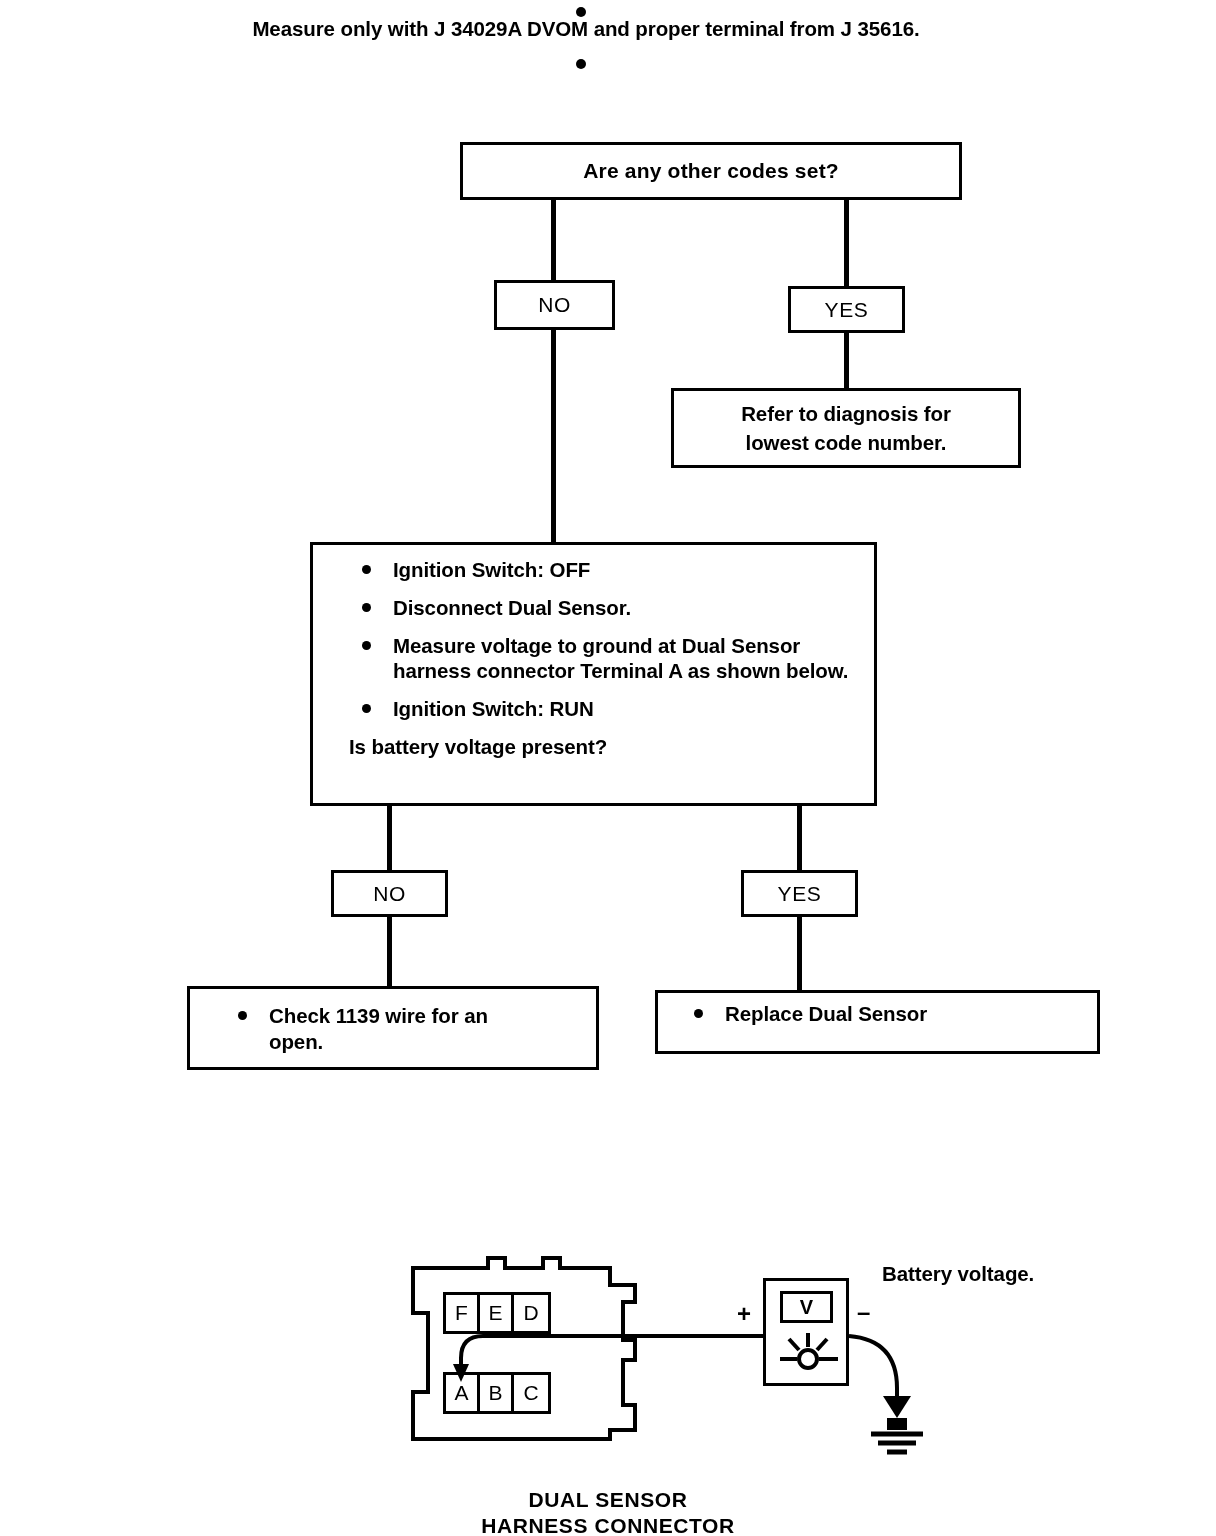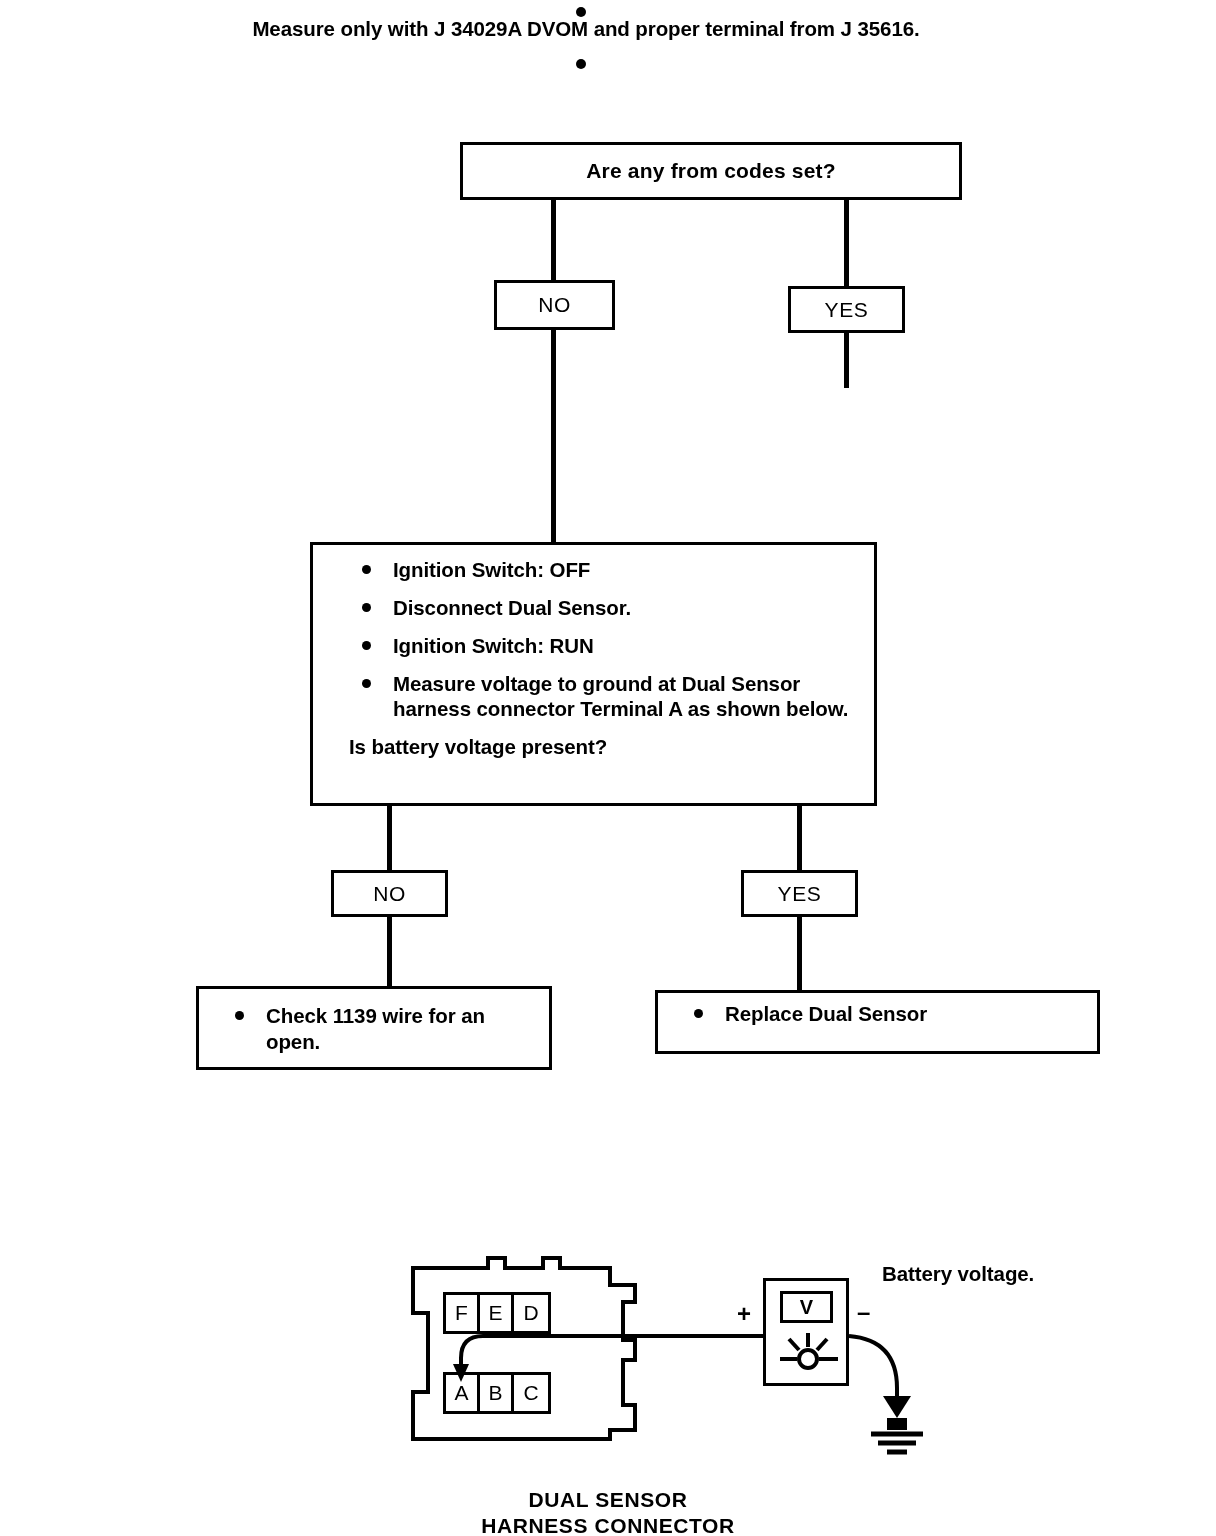--- a/index.html
+++ b/index.html
@@ -238,78 +238,84 @@
     <span class="note-text">Measure only with J 34029A DVOM and proper terminal from J 35616.</span>
   </div>
   <div class="note-row">
     <span class="note-bullet"></span>
   </div>
 </div>
 
 <div class="fc">
 
   <div class="box box-center" style="left:460px; top:142px; width:502px; height:58px;">
-    <span class="box-label">Are any from codes set?</span>
+    <span class="box-label">Are any other codes set?</span>
   </div>
 
   <div class="connector" style="left:551px; top:200px; width:5px; height:80px;"></div>
 
   <div class="connector" style="left:844px; top:200px; width:5px; height:86px;"></div>
 
   <div class="box box-center" style="left:494px; top:280px; width:121px; height:50px;">
     <span class="yn-label">NO</span>
   </div>
 
   <div class="box box-center" style="left:788px; top:286px; width:117px; height:47px;">
     <span class="yn-label">YES</span>
   </div>
 
   <div class="connector" style="left:551px; top:330px; width:5px; height:214px;"></div>
 
   <div class="connector" style="left:844px; top:333px; width:5px; height:55px;"></div>
 
+  <div class="box" style="left:671px; top:388px; width:350px; height:80px; display:flex; align-items:center;">
+    <div class="refer-text">
+      <div>Refer to diagnosis for</div>
+      <div>lowest code number.</div>
+    </div>
+  </div>
 
   <div class="box" style="left:310px; top:542px; width:567px; height:264px;">
     <div class="instr-list">
       <div class="instr-row">
         <span class="instr-bullet"></span>
         <span class="instr-text">Ignition Switch: OFF</span>
       </div>
       <div class="instr-row">
         <span class="instr-bullet"></span>
         <span class="instr-text">Disconnect Dual Sensor.</span>
       </div>
       <div class="instr-row">
         <span class="instr-bullet"></span>
-        <span class="instr-text">Ignition Switch: RUN</span>
+        <span class="instr-text" style="max-width:468px;">Measure voltage to ground at Dual Sensor harness connector Terminal A as shown below.</span>
       </div>
       <div class="instr-row">
         <span class="instr-bullet"></span>
-        <span class="instr-text" style="max-width:468px;">Measure voltage to ground at Dual Sensor harness connector Terminal A as shown below.</span>
+        <span class="instr-text">Ignition Switch: RUN</span>
       </div>
       <div class="instr-tail">Is battery voltage present?</div>
     </div>
   </div>
 
   <div class="connector" style="left:387px; top:806px; width:5px; height:64px;"></div>
 
   <div class="connector" style="left:797px; top:806px; width:5px; height:64px;"></div>
 
   <div class="box box-center" style="left:331px; top:870px; width:117px; height:47px;">
     <span class="yn-label">NO</span>
   </div>
 
   <div class="box box-center" style="left:741px; top:870px; width:117px; height:47px;">
     <span class="yn-label">YES</span>
   </div>
 
   <div class="connector" style="left:387px; top:917px; width:5px; height:72px;"></div>
   <div class="connector" style="left:797px; top:917px; width:5px; height:76px;"></div>
 
-  <div class="box" style="left:196px; top:986px; width:356px; height:84px;">
+  <div class="box" style="left:187px; top:986px; width:412px; height:84px;padding-left:12px;">
     <div class="rbox-row" style="margin-top:14px;">
       <span class="rbox-bullet"></span>
       <span class="rbox-text" style="max-width:272px;">
         <span>Check 1139 wire for an</span><br>
         <span>open.</span>
       </span>
     </div>
   </div>
 
   <div class="box" style="left:655px; top:990px; width:445px; height:64px;">

